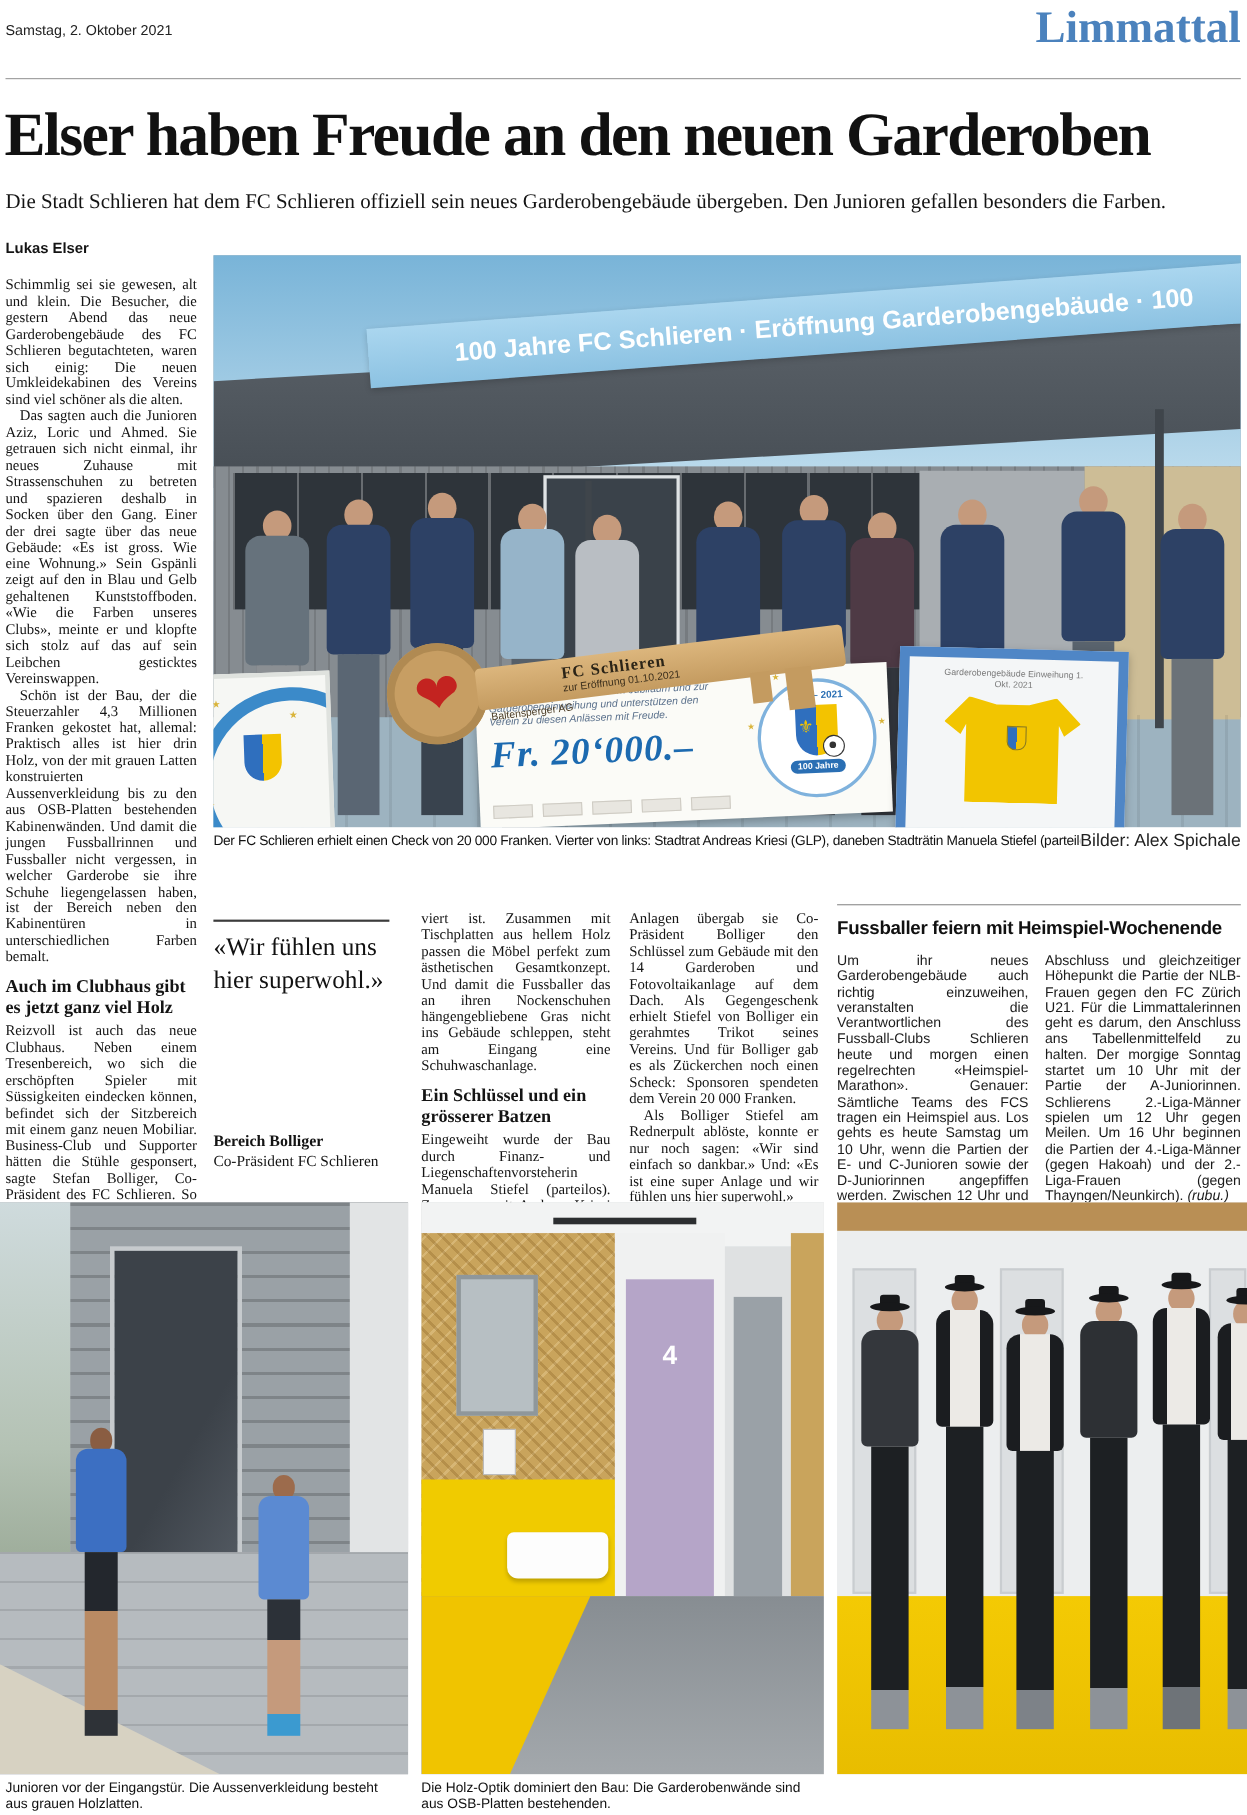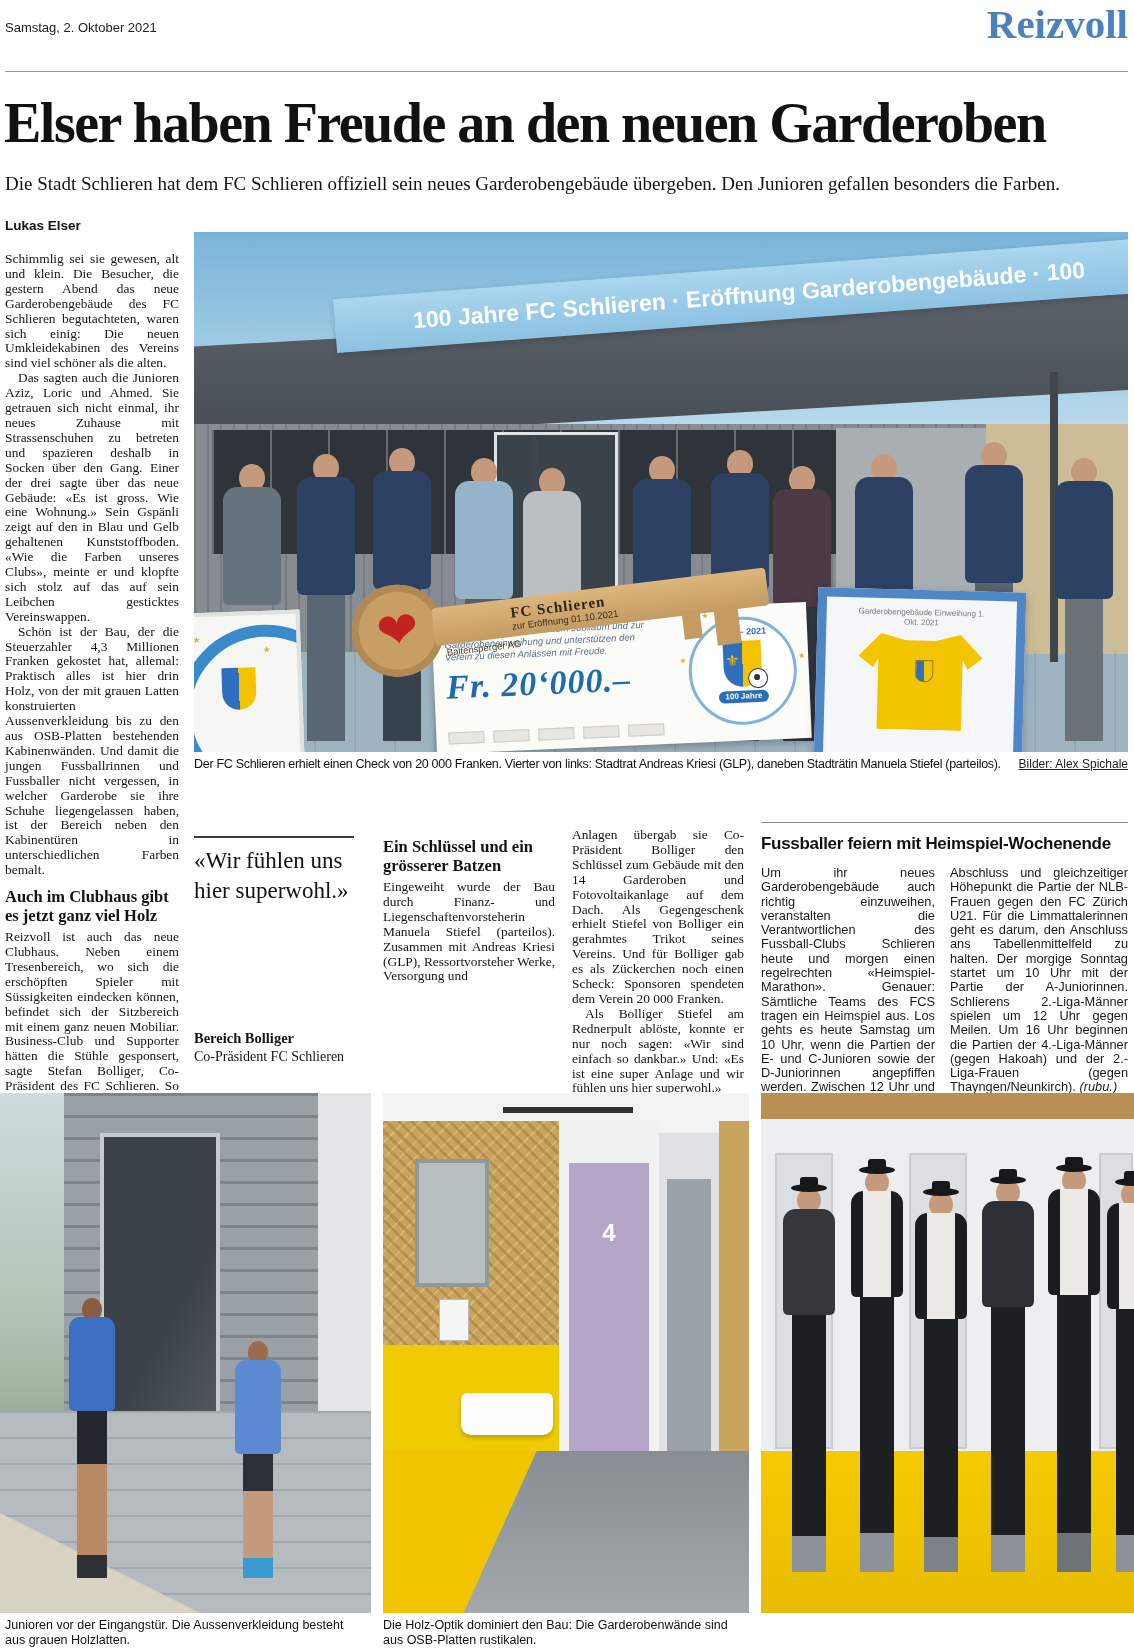--- a/index.html
+++ b/index.html
@@ -40,21 +40,21 @@
   .sbcol{font:400 12.8px/14.3px "Liberation Sans",sans-serif;text-align:justify;color:#1a1a1a;}
   .sbcol i{font-style:italic;}
   .sba{left:761px;top:866px;width:174px;}
   .sbb{left:950px;top:866px;width:178px;}
 
   
   .photo{overflow:hidden;background:#9db3c0;}
   .cap{font:400 12.5px/15px "Liberation Sans",sans-serif;color:#111;}
   .maincap{left:194px;top:757px;width:934px;display:flex;}
   .maincap .c{flex:1;white-space:nowrap;overflow:hidden;letter-spacing:-0.3px;font-size:12.5px;}
-  .maincap .cr{flex:none;font-size:12px;color:#222;text-decoration:underline;}
+  .maincap .cr{flex:none;font-size:16px;color:#222;}
 
   
   .mp{left:194px;top:232px;width:934px;height:520px;}
   .sky{left:0;top:0;width:934px;height:260px;background:linear-gradient(#79b4d8,#cfe6f2);}
   .tree{border-radius:50% 50% 45% 45%;background:#4e6a45;}
   .canopy{left:0;top:62px;width:934px;height:150px;background:linear-gradient(#5a6168,#464d54);
           clip-path:polygon(0 35%,100% 0,100% 64%,0 100%);}
   .facade{left:0;top:192px;width:934px;height:228px;background:#868c91;
           background-image:repeating-linear-gradient(90deg,rgba(0,0,0,.12) 0 2px,transparent 2px 13px);}
   .winband{left:18px;top:198px;width:624px;height:124px;background:#2e343a;
@@ -162,21 +162,21 @@
   .bp3 .wall{left:0;top:26px;width:373px;height:332px;background:#eceeef;}
   .bp3 .d{position:absolute;top:60px;height:292px;background:#dcdfe1;border:2px solid #c9cdd0;}
   .bp3 .yfloor{left:0;top:358px;width:373px;height:162px;background:linear-gradient(#f4ca04,#e8bd00);}
 </style>
 </head>
 <body>
 
 <div class="page">
 
   <div class="abs date">Samstag, 2. Oktober 2021</div>
-  <div class="abs brand">Reizvoll</div>
+  <div class="abs brand">Limmattal</div>
   <div class="abs toprule"></div>
 
   <h1 class="abs headline" style="margin:0;">Elser haben Freude an den neuen Garderoben</h1>
   <div class="abs subhead">Die Stadt Schlieren hat dem FC Schlieren offiziell sein neues Garderobengebäude übergeben. Den Junioren gefallen besonders die Farben.</div>
   <div class="abs byline">Lukas Elser</div>
 
   <div class="abs bodycol col1">
     <p>Schimmlig sei sie gewesen, alt und klein. Die Besucher, die gestern Abend das neue Garderobengebäude des FC Schlieren begutachteten, waren sich einig: Die neuen Umkleidekabinen des Vereins sind viel schöner als die alten.</p>
     <p>Das sagten auch die Junioren Aziz, Loric und Ahmed. Sie getrauen sich nicht einmal, ihr neues Zuhause mit Strassenschuhen zu betreten und spazieren deshalb in Socken über den Gang. Einer der drei sagte über das neue Gebäude: «Es ist gross. Wie eine Wohnung.» Sein Gspänli zeigt auf den in Blau und Gelb gehaltenen Kunststoffboden. «Wie die Farben unseres Clubs», meinte er und klopfte sich stolz auf das auf sein Leibchen gesticktes Vereinswappen.</p>
     <p>Schön ist der Bau, der die Steuerzahler 4,3 Millionen Franken gekostet hat, allemal: Praktisch alles ist hier drin Holz, von der mit grauen Latten konstruierten Aussenverkleidung bis zu den aus OSB-Platten bestehenden Kabinenwänden. Und damit die jungen Fussballrinnen und Fussballer nicht vergessen, in welcher Garderobe sie ihre Schuhe liegengelassen haben, ist der Bereich neben den Kabinentüren in unterschiedlichen Farben bemalt.</p>
@@ -315,20 +315,21 @@
     <span class="c">Der FC Schlieren erhielt einen Check von 20 000 Franken. Vierter von links: Stadtrat Andreas Kriesi (GLP), daneben Stadträtin Manuela Stiefel (parteilos).</span>
     <span class="cr">Bilder: Alex Spichale</span>
   </div>
 
   <div class="abs qrule"></div>
   <div class="abs pullquote">«Wir fühlen uns hier superwohl.»</div>
   <div class="abs attr-name">Bereich Bolliger</div>
   <div class="abs attr-role">Co-Präsident FC Schlieren</div>
 
   <div class="abs bodycol col3">
+    <p>viert ist. Zusammen mit Tischplatten aus hellem Holz passen die Möbel perfekt zum ästhetischen Gesamtkonzept. Und damit die Fussballer das an ihren Nockenschuhen hängengebliebene Gras nicht ins Gebäude schleppen, steht am Eingang eine Schuhwaschanlage.</p>
     <h4>Ein Schlüssel und ein grösserer Batzen</h4>
     <p>Eingeweiht wurde der Bau durch Finanz- und Liegenschaftenvorsteherin Manuela Stiefel (parteilos). Zusammen mit Andreas Kriesi (GLP), Ressortvorsteher Werke, Versorgung und</p>
   </div>
 
   <div class="abs bodycol col4">
     <p>Anlagen übergab sie Co-Präsident Bolliger den Schlüssel zum Gebäude mit den 14 Garderoben und Fotovoltaikanlage auf dem Dach. Als Gegengeschenk erhielt Stiefel von Bolliger ein gerahmtes Trikot seines Vereins. Und für Bolliger gab es als Zückerchen noch einen Scheck: Sponsoren spendeten dem Verein 20 000 Franken.</p>
     <p>Als Bolliger Stiefel am Rednerpult ablöste, konnte er nur noch sagen: «Wir sind einfach so dankbar.» Und: «Es ist eine super Anlage und wir fühlen uns hier superwohl.»</p>
   </div>
 
   <div class="abs sbrule"></div>
@@ -426,15 +427,15 @@
           <div style="width:18px;height:9.9px;background:#17181a;border-radius:3px 3px 0 0;margin-bottom:-2.7px"></div>
           <div style="width:36px;height:8.1px;background:#17181a;border-radius:50%;margin-bottom:-4.5px;z-index:1"></div>
           <div style="width:23.400000000000002px;height:25.3px;border-radius:50%;background:#c59a7c"></div>
           <div style="width:52.2px;height:106.2px;border-radius:12.6px 12.6px 5.4px 5.4px;margin-top:-4.5px;background:linear-gradient(90deg,#1b1d20 24%,#eceae6 24%,#eceae6 76%,#1b1d20 76%)"></div>
           <div style="width:34.2px;height:263.6px;background:linear-gradient(#1d2023 0 86%,#8d9298 86%)"></div>
         </div>
       </div>
   </div>
 
   <div class="abs cap cap1">Junioren vor der Eingangstür. Die Aussenverkleidung besteht aus grauen Holzlatten.</div>
-  <div class="abs cap cap2">Die Holz-Optik dominiert den Bau: Die Garderobenwände sind aus OSB-Platten rustikalen.</div>
+  <div class="abs cap cap2">Die Holz-Optik dominiert den Bau: Die Garderobenwände sind aus OSB-Platten bestehenden.</div>
 
 </div>
 
 </body></html>

